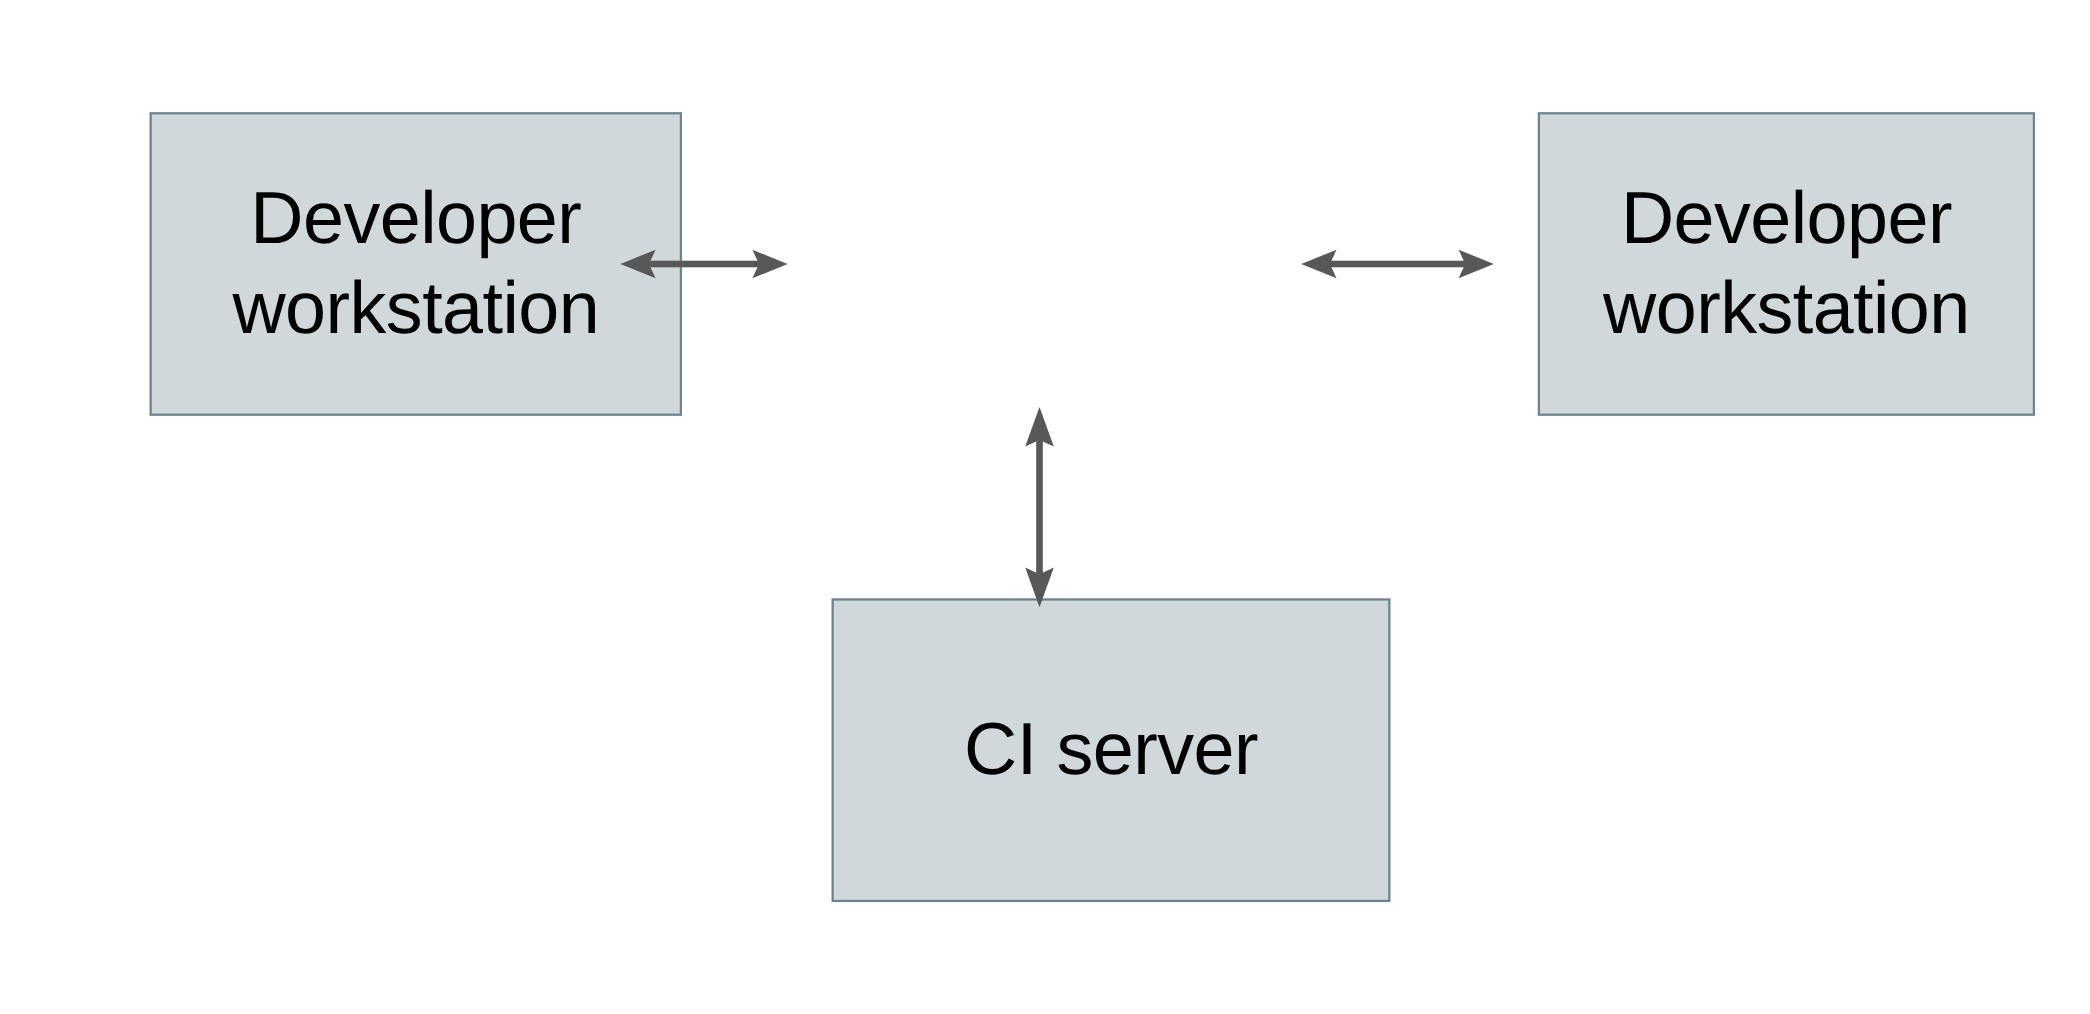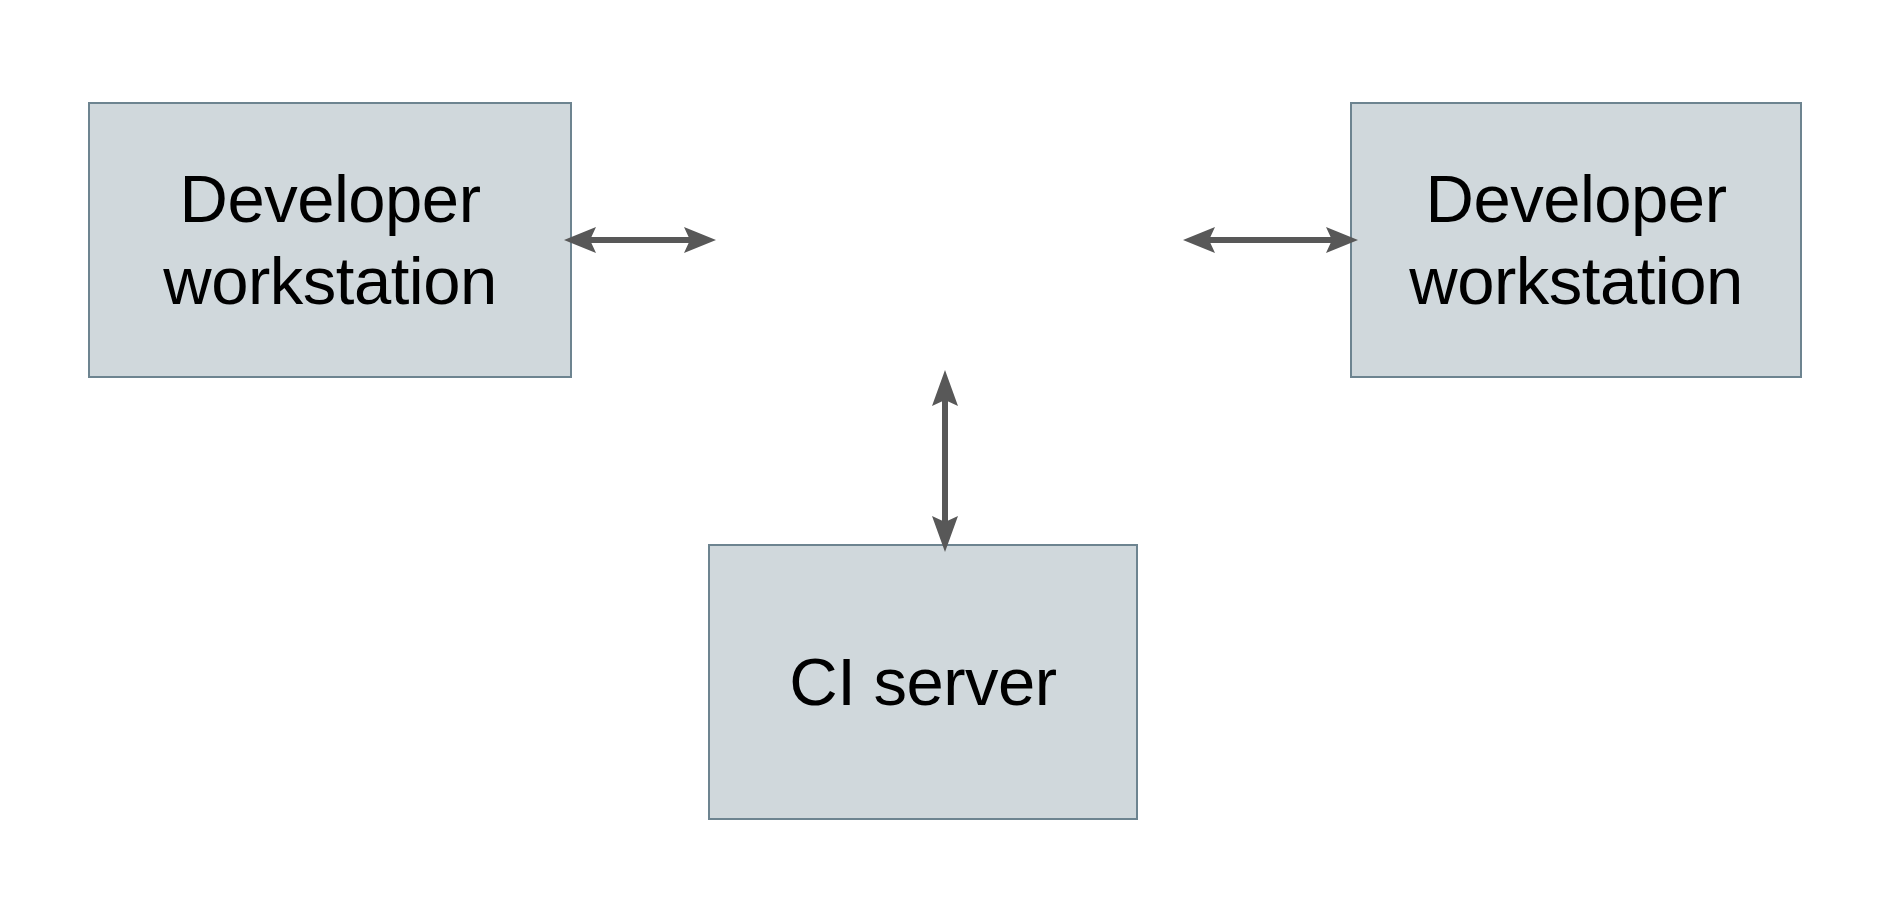--- a/index.html
+++ b/index.html
@@ -21,36 +21,37 @@
   }
   .node {
     position: absolute;
     box-sizing: border-box;
     background: #d0d8dc;
     border: 2px solid #6d8490;
     display: flex;
     align-items: center;
     justify-content: center;
     text-align: center;
+    margin-left: 48px;
   }
   .node-label {
     font-family: "Liberation Sans", sans-serif;
     font-size: 67px;
     line-height: 1.22;
     color: #000000;
     font-weight: 400;
     letter-spacing: -0.5px;
     white-space: pre-line;
     padding: 0 6px;
   }
   
   #node-dev-left   { left: 88px;  top: 102px; width: 484px; height: 276px; }
   #node-shared     { left: 708px; top: 102px; width: 408px; height: 276px; }
   #node-dev-right  { left: 1350px;top: 102px; width: 452px; height: 276px; }
-  #node-ci         { left: 708px; top: 544px; width: 430px; height: 276px; }
+  #node-ci         { left: 708px; top: 544px; width: 508px; height: 276px; }
 
   .edge {
     position: absolute;
     overflow: visible;
   }
   #edge-left-shared  { left: 564px;  top: 210px; width: 152px; height: 60px; }
   #edge-shared-right { left: 1108px; top: 210px; width: 250px; height: 60px; }
   #edge-shared-ci    { left: 915px;  top: 370px; width: 60px;  height: 182px; }
 </style>
 </head>

